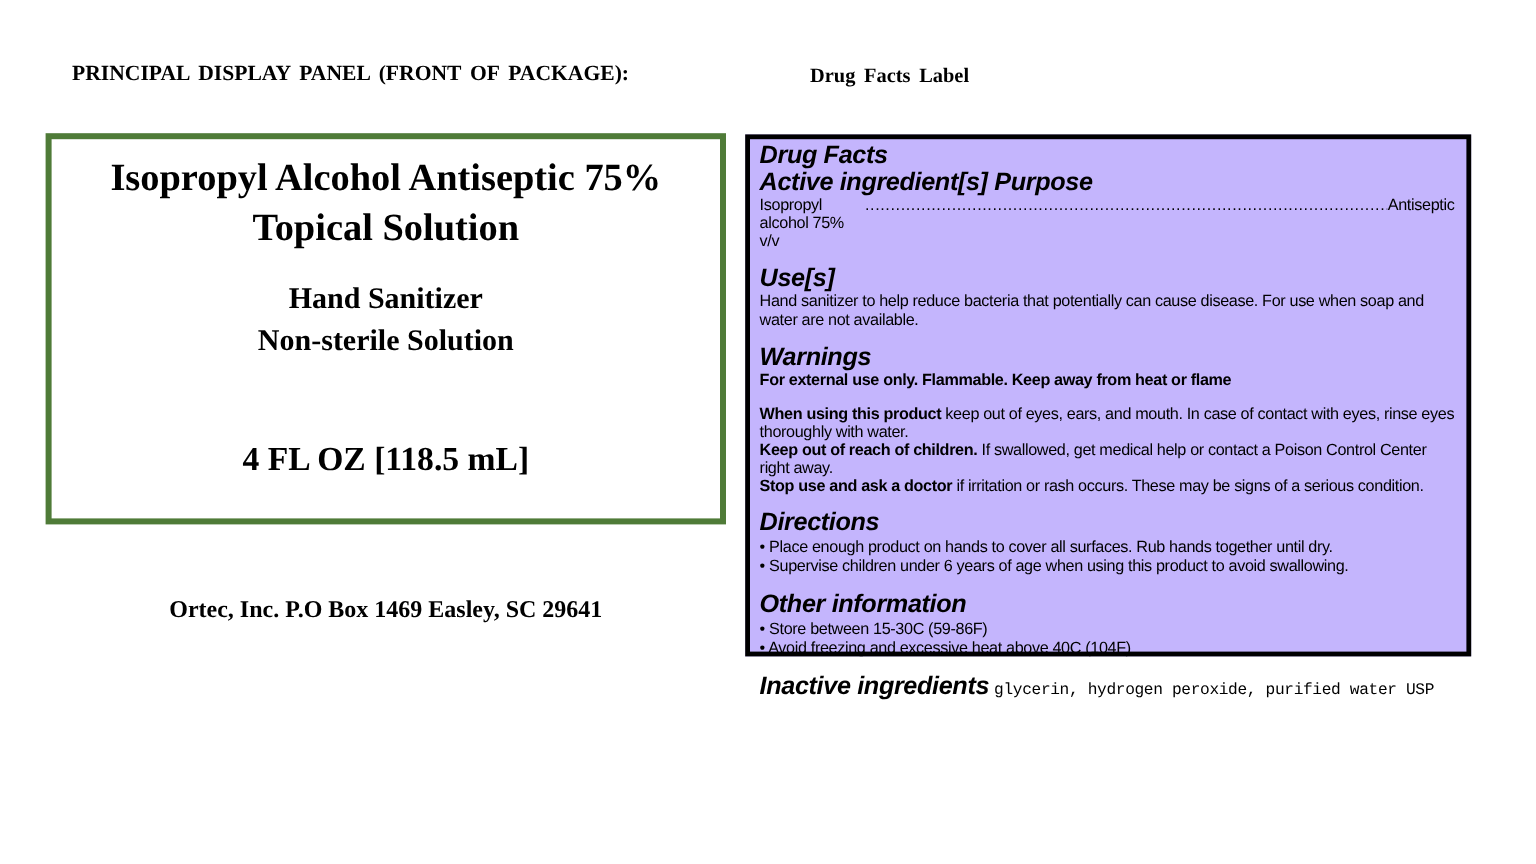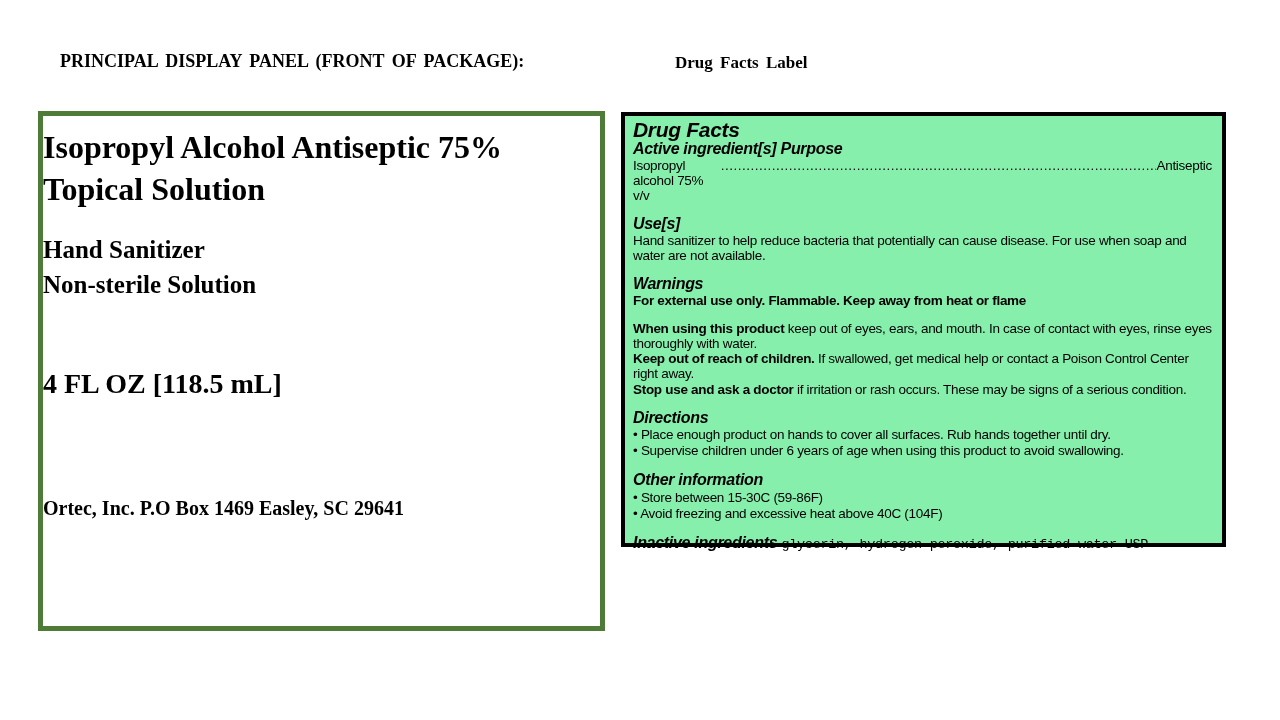--- a/index.html
+++ b/index.html
@@ -22,24 +22,24 @@
     word-spacing: 3px;
     white-space: nowrap;
   }
   .hdr-left  { left: 60px;  top: 51px; }
   .hdr-right { left: 675px; top: 53px; font-size: 17px; }
 
   
   .front-panel {
     position: absolute;
     left: 38px; top: 111px;
-    width: 567px; height: 520px;
+    width: 567px; height: 326px;
     border: 5px solid #4f7b38;
     background: #ffffff;
-    text-align: left;
+    text-align: center;
     font-family: "Liberation Serif", serif;
     font-weight: bold;
   }
   .front-title {
     margin-top: 10px;
     font-size: 32px;
     line-height: 1.32;
   }
   .front-subtitle {
     margin-top: 22px;
@@ -54,32 +54,32 @@
     margin-top: 97px;
     font-size: 20px;
   }
 
   
   .facts-panel {
     position: absolute;
     left: 621px; top: 112px;
     width: 605px; height: 435px;
     border: 4px solid #000;
-    background: #86efac;
+    background: #c4b5fd;
     padding: 3px 10px 0 8px;
     letter-spacing: -0.3px;
   }
   .df-title {
     font-size: 21px;
     font-weight: bold;
     font-style: italic;
     line-height: 1.05;
   }
   .df-h2 {
-    font-size: 16px;
+    font-size: 21px;
     font-weight: bold;
     font-style: italic;
     line-height: 1.05;
   }
   .df-body {
     font-size: 13.5px;
     line-height: 1.12;
   }
   .df-section { margin-top: 13px; }
   .df-leader-row {

